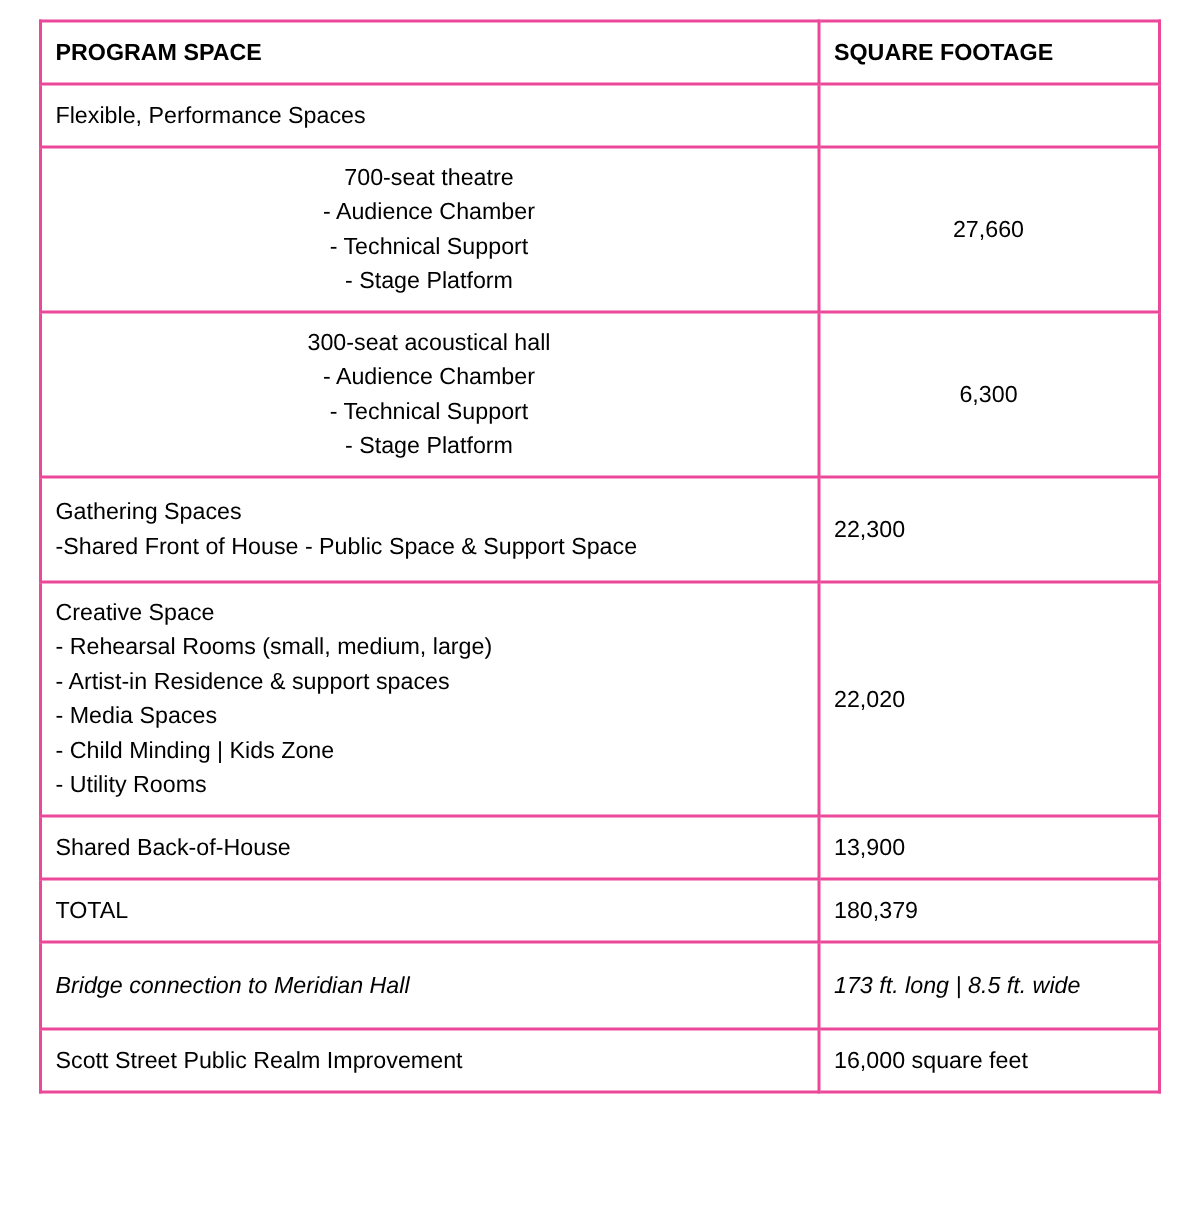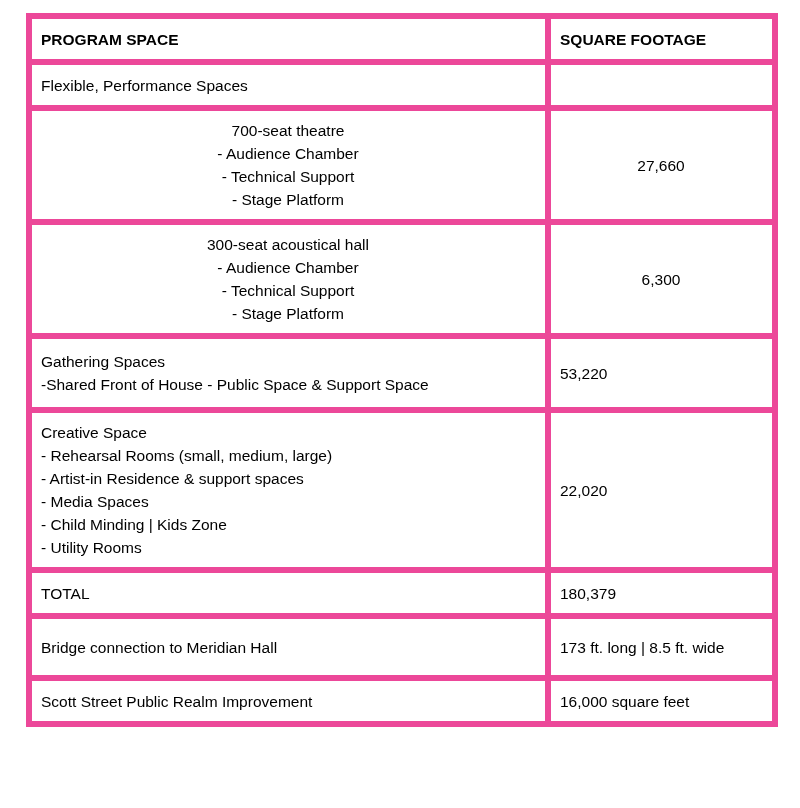--- a/index.html
+++ b/index.html
@@ -23,38 +23,38 @@
     border-collapse: collapse;
     table-layout: fixed;
     color: #000000;
     font-size: 15.5px;
     line-height: 23px;
   }
   table.program-table col.col-program  { width: 519px; }
   table.program-table col.col-footage  { width: 227px; }
   table.program-table th,
   table.program-table td {
-    border: 6px solid #ec4899;
+    border: 2px solid #ec4899;
     padding: 8px 10px 8px 9px;
     vertical-align: middle;
     text-align: left;
     white-space: pre-line;
     font-weight: normal;
     background: #ffffff;
   }
   table.program-table th {
     font-weight: bold;
     height: 24px;
   }
   table.program-table tr.bold-row td {
     font-weight: normal;
   }
   
   tr.r-h24  td { height: 24px; }
-  tr.r-h40  td { height: 40px; }
+  tr.r-h40  td { height: 40px; font-style: italic; }
   tr.r-h52  td { height: 52px; }
   tr.r-h92  td { height: 92px; text-align: center; }
   tr.r-h138 td { height: 138px; border-radius: 28px; }
 </style>
 </head>
 <body>
 
 <div class="page">
   <table class="program-table">
     <colgroup>
@@ -82,30 +82,34 @@
         <tr class="r-h92">
           <td>300-seat acoustical hall
 - Audience Chamber
 - Technical Support
 - Stage Platform</td>
           <td>6,300</td>
         </tr>
         <tr class="r-h52">
           <td>Gathering Spaces
 -Shared Front of House - Public Space &amp; Support Space</td>
-          <td>53,220</td>
+          <td>22,300</td>
         </tr>
         <tr class="r-h138">
           <td>Creative Space
 - Rehearsal Rooms (small, medium, large)
 - Artist-in Residence &amp; support spaces
 - Media Spaces
 - Child Minding | Kids Zone
 - Utility Rooms</td>
           <td>22,020</td>
+        </tr>
+        <tr class="r-h24">
+          <td>Shared Back-of-House</td>
+          <td>13,900</td>
         </tr>
         <tr class="r-h24 bold-row">
           <td>TOTAL</td>
           <td>180,379</td>
         </tr>
         <tr class="r-h40">
           <td>Bridge connection to Meridian Hall</td>
           <td>173 ft. long | 8.5 ft. wide</td>
         </tr>
         <tr class="r-h24">

